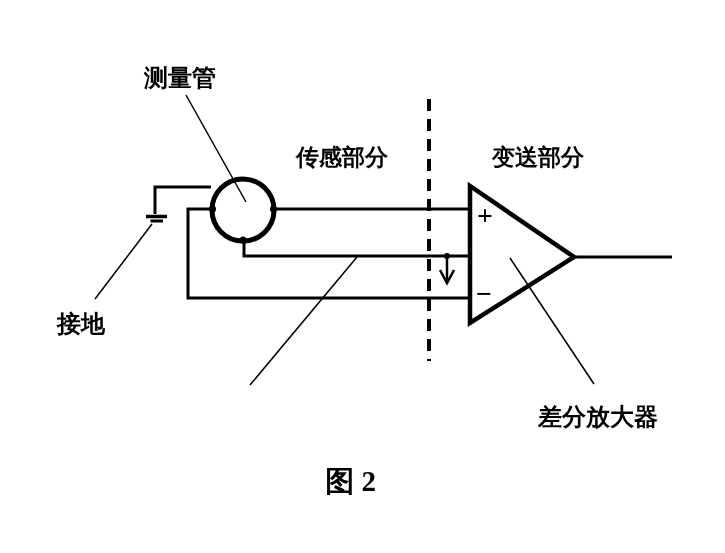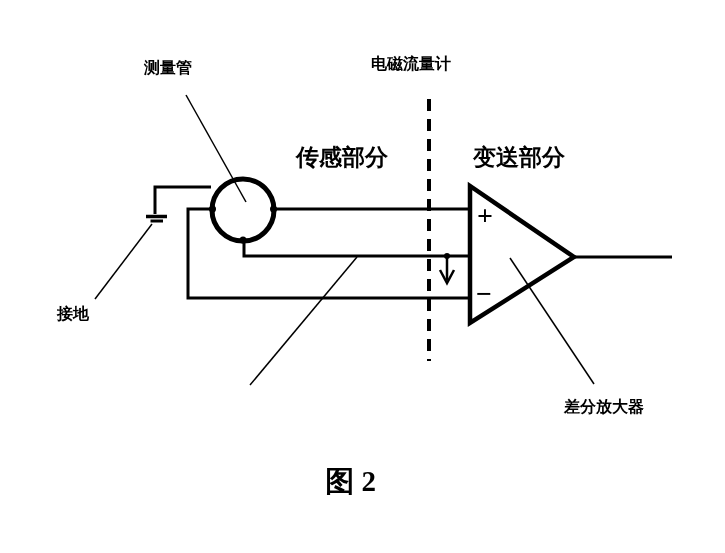--- a/index.html
+++ b/index.html
@@ -13,21 +13,21 @@
     overflow: hidden;
   }
   #schematic-svg { position: absolute; left: 0; top: 0; }
   .diagram-label {
     position: absolute;
     font-weight: 600;
     white-space: nowrap;
     line-height: 1.1;
     letter-spacing: 0px;
   }
-  .lbl-24 { font-size: 16px; }
+  .lbl-24 { font-size: 24px; margin-top: 6px; }
   .lbl-23 { font-size: 23px; text-align: center; }
   #figure-caption {
     position: absolute;
     left: 0; top: 462px;
     width: 725px;
     display: flex;
     justify-content: center;
     align-items: baseline;
     font-size: 29px;
     font-weight: 700;
@@ -73,30 +73,29 @@
     <polyline points="440,270 447,283 454,270" fill="none" stroke="#000" stroke-width="2.5"></polyline>
 
     <line x1="186" y1="95" x2="246" y2="202" stroke="#000" stroke-width="1.5"></line>
     <line x1="152" y1="224" x2="95" y2="299" stroke="#000" stroke-width="1.5"></line>
     <line x1="357" y1="257" x2="250" y2="385" stroke="#000" stroke-width="1.5"></line>
     <line x1="510" y1="258" x2="594" y2="384" stroke="#000" stroke-width="1.5"></line>
   </svg>
 
   <div class="diagram-label lbl-24" style="left:144px; top:59px;">测量管</div>
 
-  <div class="diagram-label lbl-24" style="left:371px; top:55px;">电磁流量计</div>
 
   <div class="diagram-label lbl-23" style="left:296px; top:145px;">传感部分</div>
 
-  <div class="diagram-label lbl-23" style="left:473px; top:145px;">变送部分</div>
+  <div class="diagram-label lbl-23" style="left:492px; top:145px;">变送部分</div>
 
 
   <div class="diagram-label lbl-24" style="left:57px; top:305px;text-align:center;">接地</div>
 
 
-  <div class="diagram-label lbl-24" style="left:564px; top:398px;">差分放大器</div>
+  <div class="diagram-label lbl-24" style="left:538px; top:398px;">差分放大器</div>
 
   <div id="figure-caption">
     <span>图 2</span>
     <span class="caption-gap"></span>
   </div>
 
 </div>
 
 </body></html>

